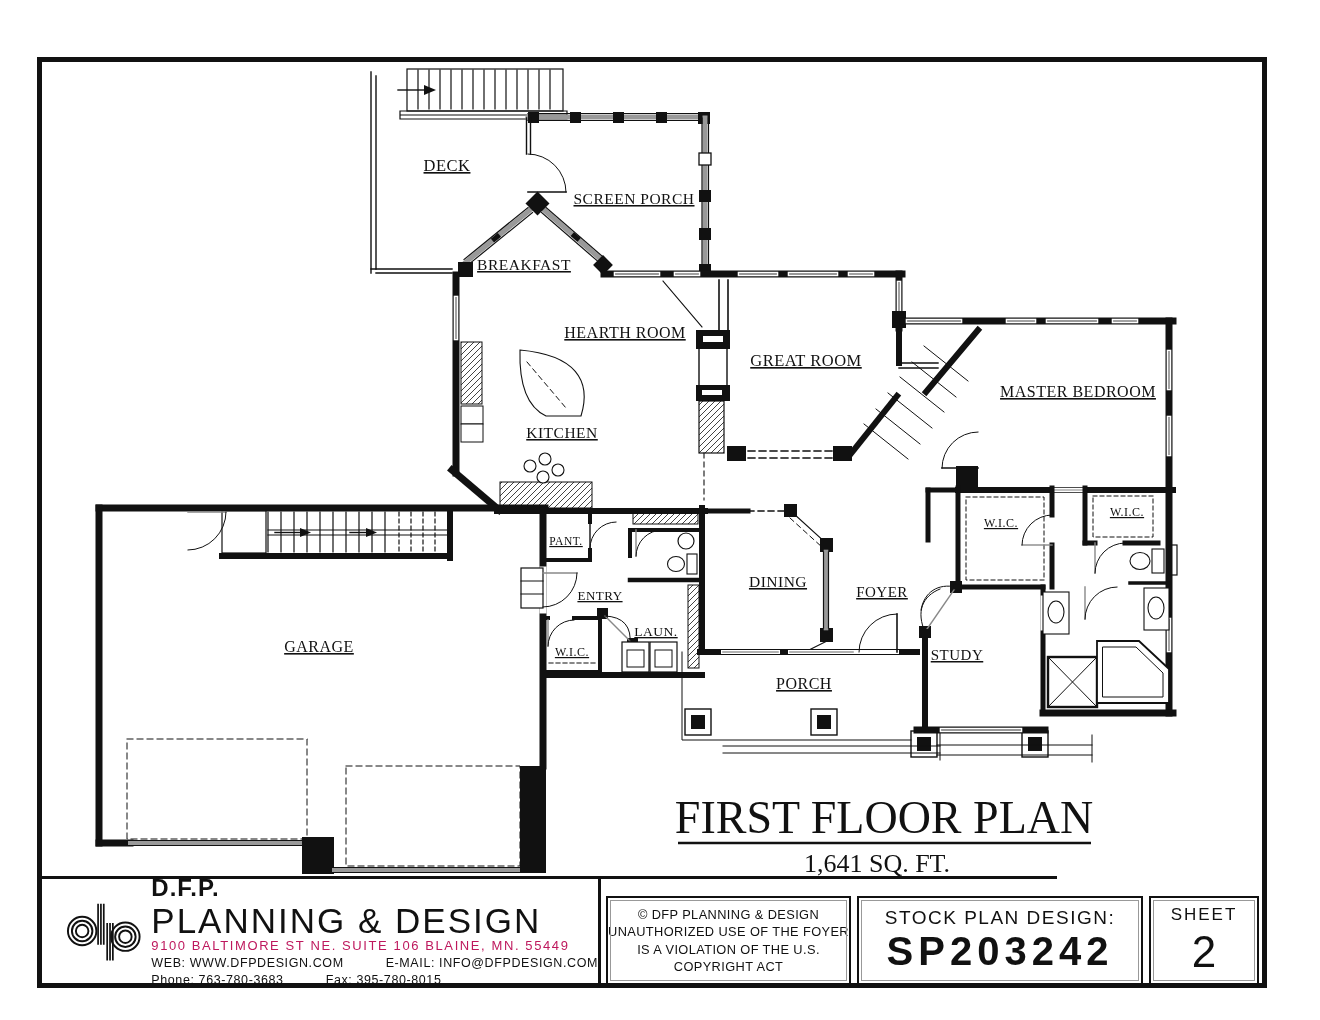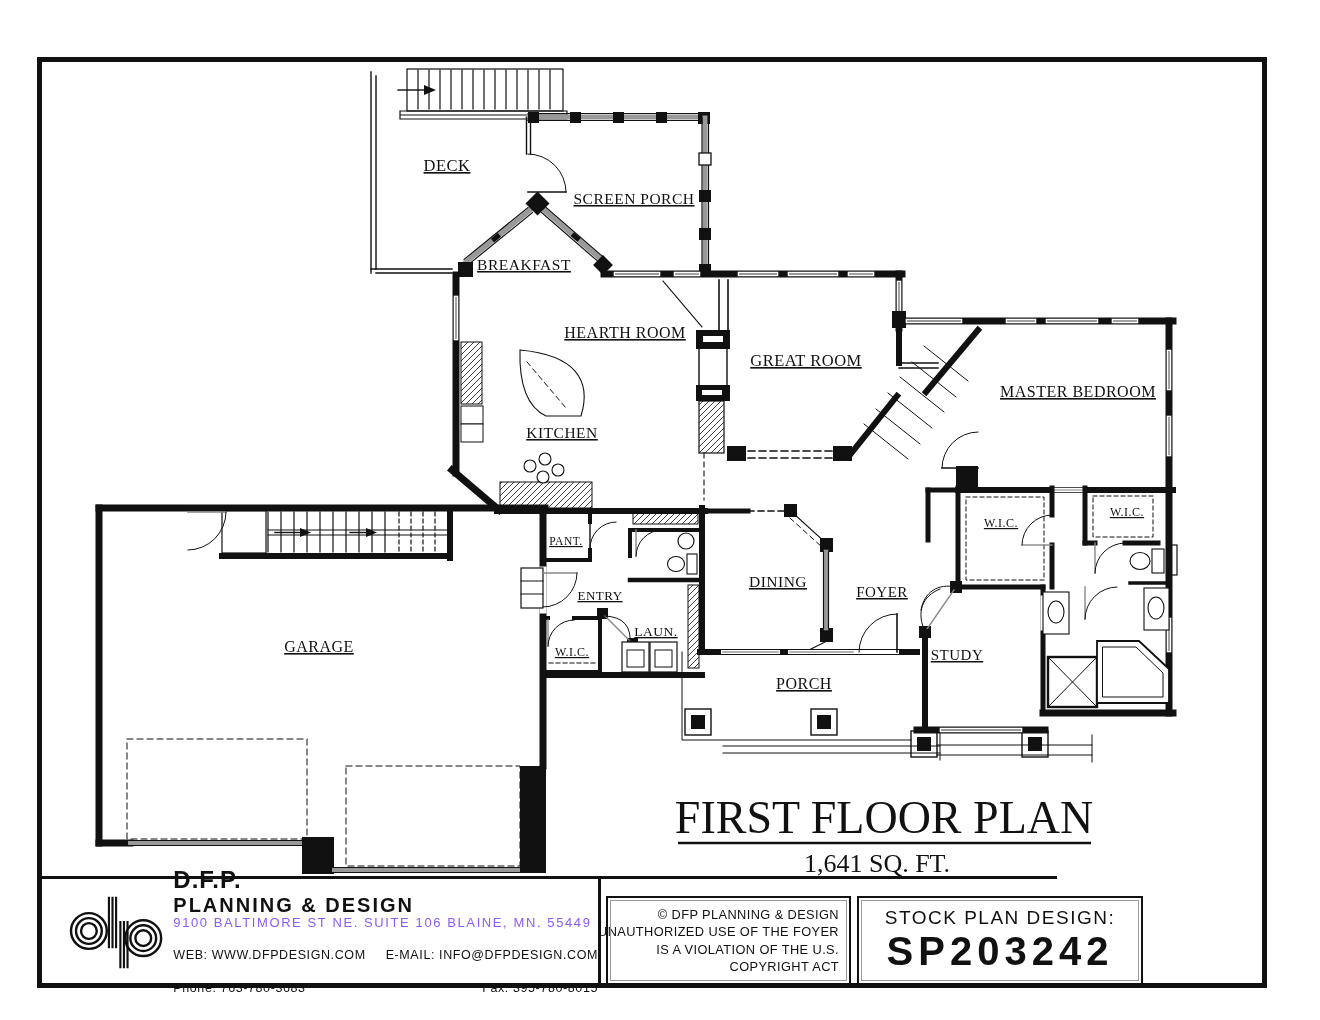--- a/index.html
+++ b/index.html
@@ -12,28 +12,28 @@
         text-decoration:underline;letter-spacing:.5px;}
   
   #tblock{position:absolute;left:42px;top:876px;width:1015px;height:107px;
           border-top:3px solid #111;display:flex;box-sizing:border-box;}
   #tb-left{width:559px;border-right:3px solid #111;box-sizing:border-box;
            display:flex;align-items:center;padding-left:14px;}
   #tb-right{flex:1;position:relative;}
   .tb-box{position:absolute;top:17px;height:89px;border:2px solid #111;
           box-sizing:border-box;outline:1px solid #999;outline-offset:-5px;
           display:flex;flex-direction:column;align-items:center;justify-content:center;}
-  #box-copy{left:5px;width:245px;align-items:flex-end;padding:6px 10px;}
+  #box-copy{left:5px;width:245px;align-items:center;padding:6px 10px;}
   #box-stock{left:256px;width:286px;}
   #box-sheet{left:548px;width:110px;}
   #company{margin-left:10px;line-height:1;}
   .c-abbr{font-size:24px;font-weight:bold;letter-spacing:1px;color:#111;}
-  .c-name{font-size:20px;font-weight:bold;letter-spacing:2px;color:#111;margin-top:3px;}
-  .c-addr{font-size:13px;letter-spacing:1.6px;color:#8b5cf6;margin-top:1px;white-space:nowrap;}
-  .c-row{display:flex;gap:20px;font-size:12.5px;letter-spacing:.6px;color:#111;margin-top:20px;white-space:nowrap;justify-content:space-between;}
+  .c-name{font-size:35px;font-weight:normal;letter-spacing:2px;color:#111;margin-top:3px;}
+  .c-addr{font-size:13px;letter-spacing:1.6px;color:#be185d;margin-top:1px;white-space:nowrap;}
+  .c-row{display:flex;gap:42px;font-size:12.5px;letter-spacing:.6px;color:#111;margin-top:5px;white-space:nowrap;}
   .copy-line{font-size:12.8px;letter-spacing:.4px;color:#111;line-height:1.35;white-space:nowrap;}
   .stock-label{font-size:19px;letter-spacing:1.5px;color:#111;}
   .stock-num{font-size:40px;font-weight:bold;letter-spacing:5px;color:#111;}
   .sheet-label{font-size:17px;letter-spacing:2px;color:#111;}
   .sheet-num{font-size:44px;color:#111;margin-top:2px;}
 </style>
 </head>
 <body>
 
 <div id="sheet">
@@ -434,15 +434,19 @@
       <div class="tb-box" id="box-copy">
         <div class="copy-line">©  DFP PLANNING &amp; DESIGN</div>
         <div class="copy-line">UNAUTHORIZED USE OF THE FOYER</div>
         <div class="copy-line">IS A VIOLATION OF THE U.S.</div>
         <div class="copy-line">COPYRIGHT ACT</div>
       </div>
       <div class="tb-box" id="box-stock">
         <div class="stock-label">STOCK PLAN DESIGN:</div>
         <div class="stock-num">SP203242</div>
       </div>
+      <div class="tb-box" id="box-sheet">
+        <div class="sheet-label">SHEET</div>
+        <div class="sheet-num">2</div>
+      </div>
     </div>
   </div>
 </div>
 
 </body></html>

